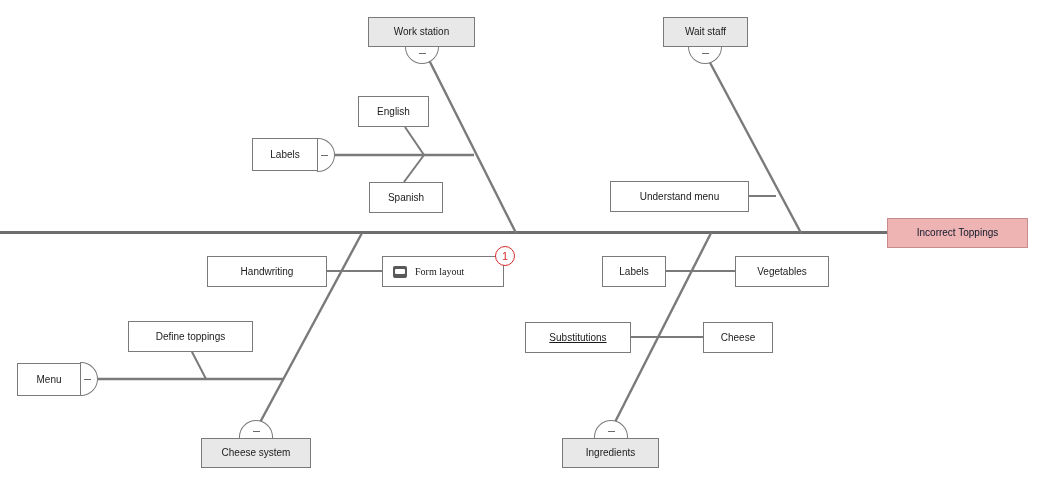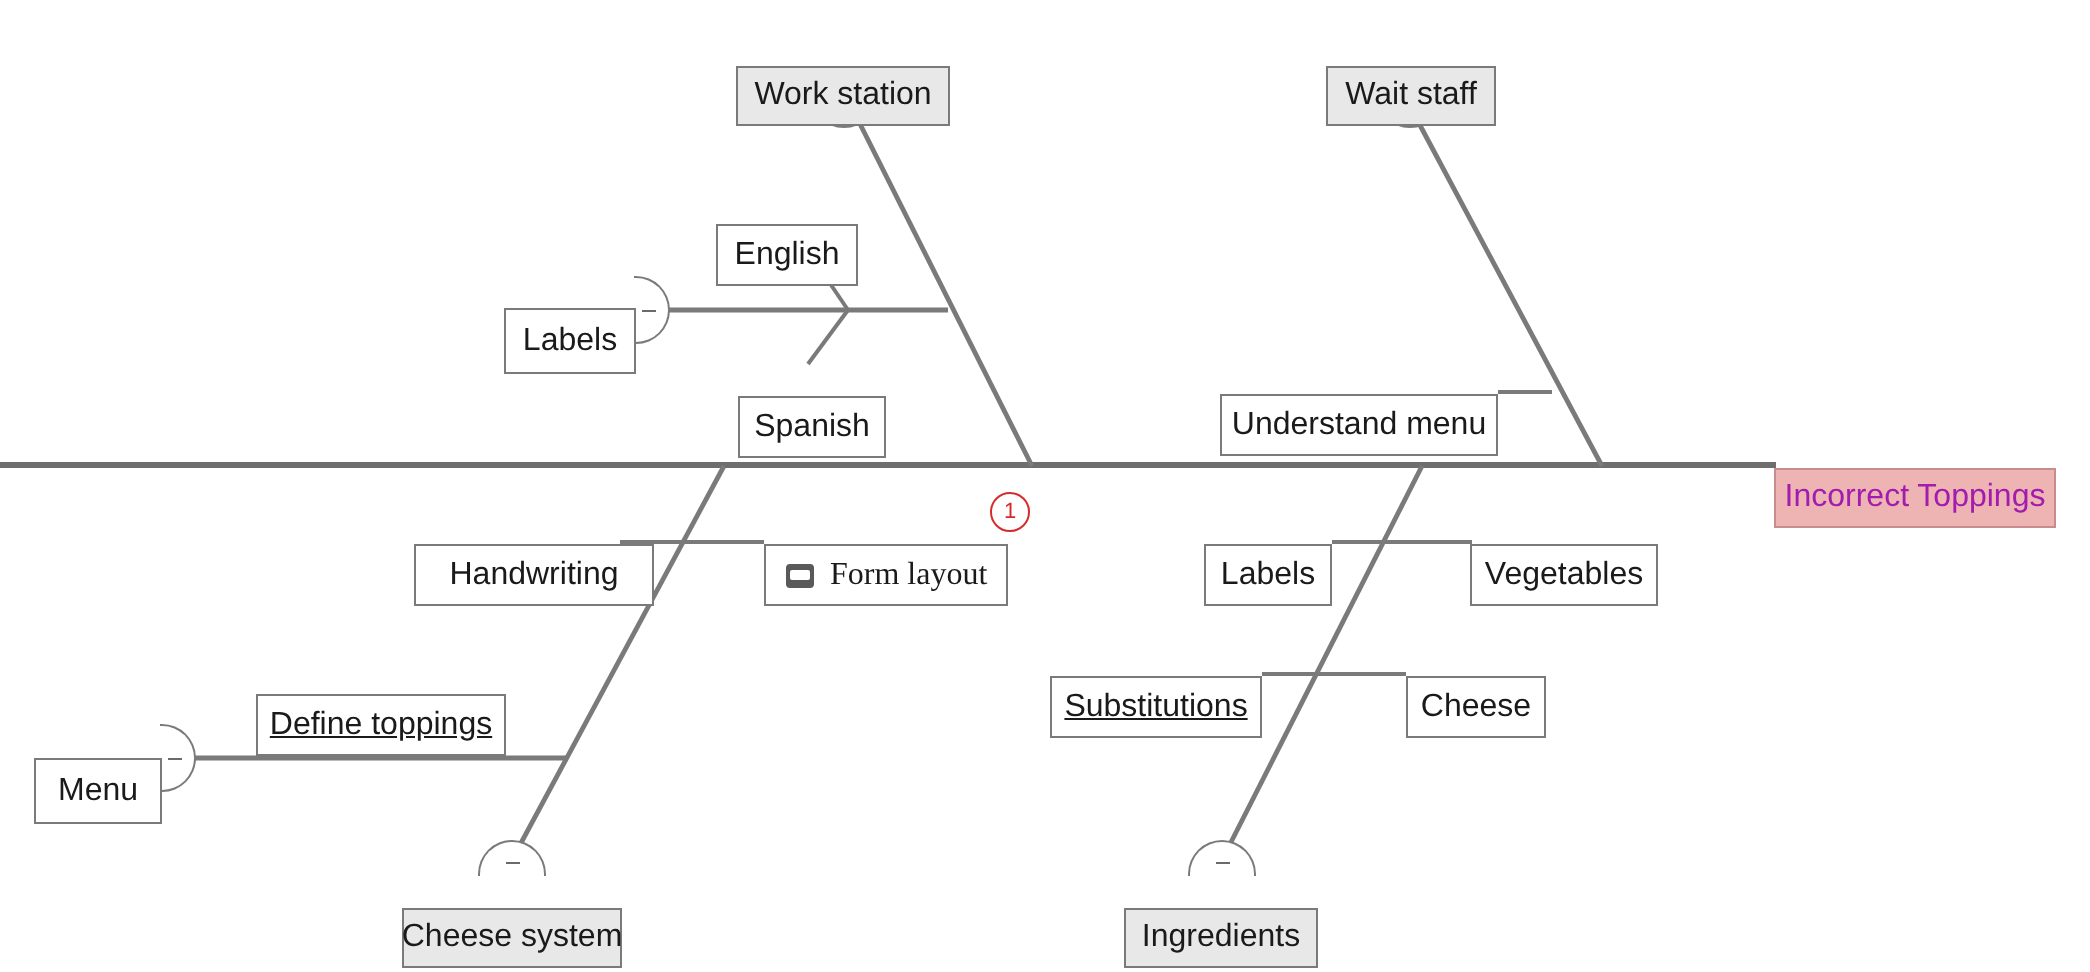--- a/index.html
+++ b/index.html
@@ -23,38 +23,37 @@
     top: 0;
     width: 1045px;
     height: 486px;
   }
   .node {
     position: absolute;
     box-sizing: border-box;
     border: 1px solid #7a7a7a;
     background: #ffffff;
     color: #1a1a1a;
-    font-size: 16px;
+    font-size: 10px;
     line-height: 1;
     display: flex;
     align-items: center;
     justify-content: center;
     white-space: nowrap;
     padding: 0 10px;
     z-index: 5;
-    margin-top: 16px;
   }
   .node.cat {
     background: #e8e8e8;
     border-color: #7a7a7a;
   }
   .node.effect {
     background: #eeb3b3;
     border: 1px solid #c98c8c;
-    color: #a21caf;
+    color: #0f172a;
   }
   
   .handle {
     position: absolute;
     box-sizing: border-box;
     border: 1px solid #7a7a7a;
     background: #ffffff;
     z-index: 4;
     display: flex;
     align-items: center;
@@ -206,21 +205,21 @@
   </div>
 
   <div class="node" style="left:382px; top:256px; width:122px; height:31px; justify-content:flex-start;font-family:Liberation Serif, serif;">
     <span class="note-icon"></span>
     <span>Form layout</span>
   </div>
   <div class="badge" style="left:495px; top:246px;">
     <span>1</span>
   </div>
 
-  <div class="node" style="left:128px; top:331px; width:125px; height:31px;text-decoration:underline;">
+  <div class="node" style="left:128px; top:321px; width:125px; height:31px;">
     <span>Define toppings</span>
   </div>
 
   <div class="node" style="left:17px; top:363px; width:64px; height:33px;">
     <span>Menu</span>
   </div>
   <div class="handle right" style="left:80px; top:362px;">
     <span class="minus"></span>
   </div>
 

